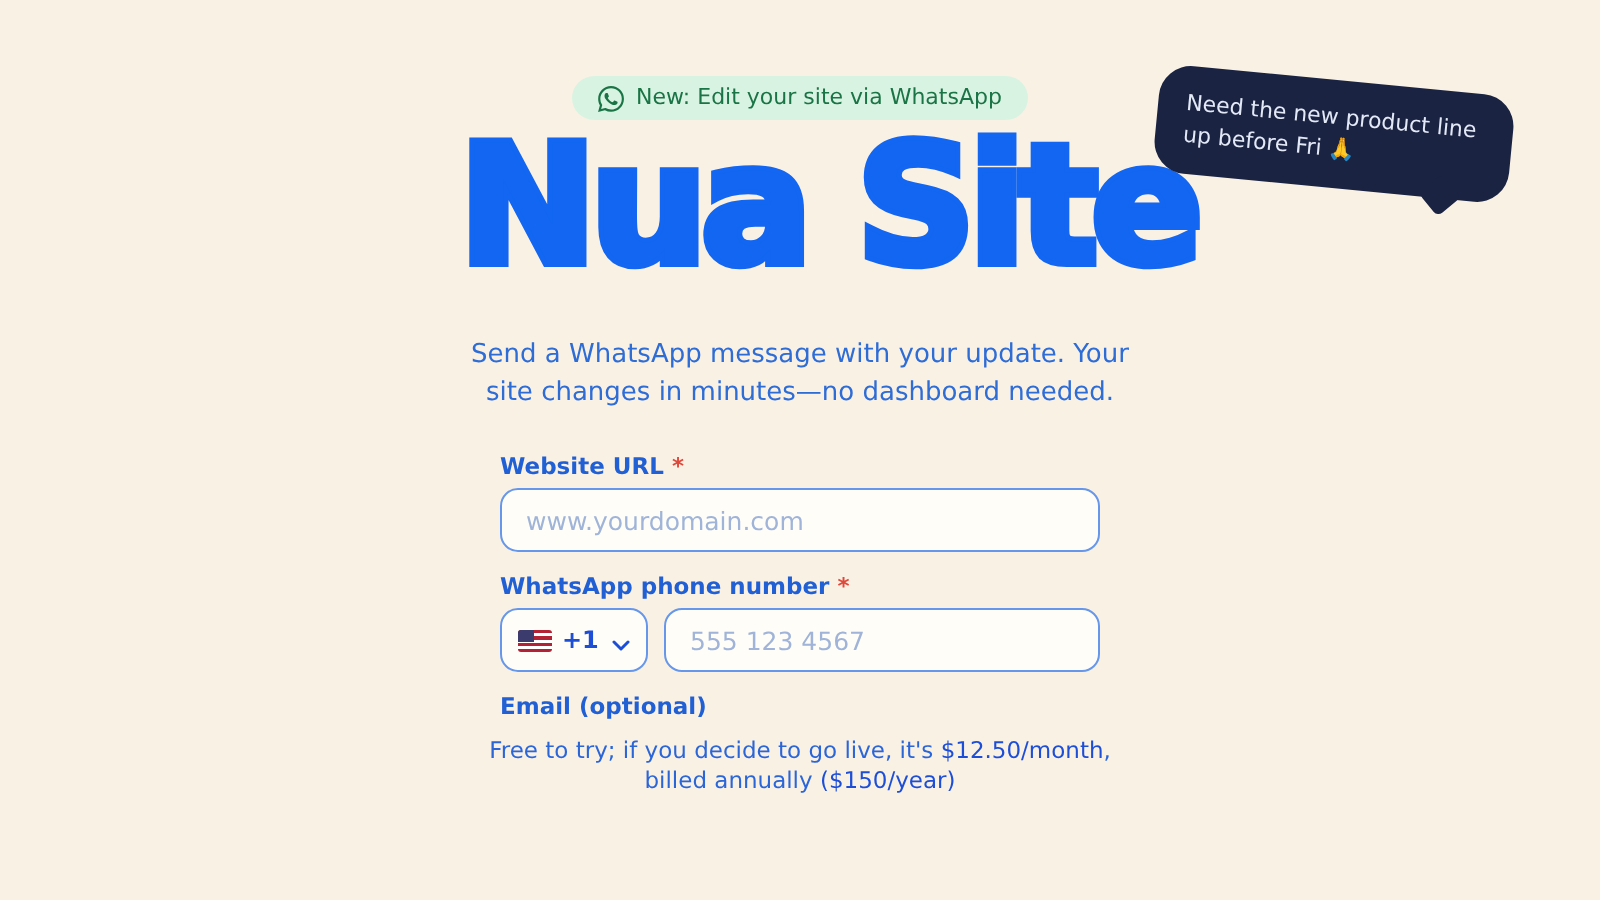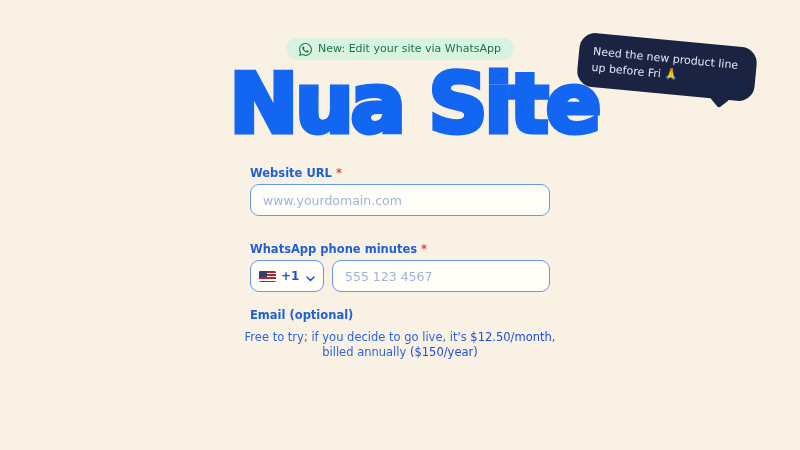--- a/index.html
+++ b/index.html
@@ -88,21 +88,20 @@
     width: 300px;
     margin: 20px auto 0;
   }
   .field-label {
     display: block;
     font-size: 11.5px;
     line-height: 14px;
     font-weight: 600;
     color: #2160d4;
     margin-bottom: 4px;
-    margin-top: 16px;
   }
   .req { color: #e0493a; font-weight: 700; }
   .text-input {
     width: 100%;
     height: 32px;
     border: 1.5px solid #6697ea;
     border-radius: 9px;
     background: #fffdf8;
     padding: 4px 12px;
     font-family: "DejaVu Sans", "Liberation Sans", sans-serif;
@@ -173,31 +172,32 @@
         <svg width="13" height="13" viewBox="0 0 24 24" fill="#1b7446" xmlns="http://www.w3.org/2000/svg">
           <path d="M17.472 14.382c-.297-.149-1.758-.867-2.03-.967-.273-.099-.471-.148-.67.15-.197.297-.767.966-.94 1.164-.173.199-.347.223-.644.075-.297-.15-1.255-.463-2.39-1.475-.883-.788-1.48-1.761-1.653-2.059-.173-.297-.018-.458.13-.606.134-.133.298-.347.446-.52.149-.174.198-.298.298-.497.099-.198.05-.371-.025-.52-.075-.149-.669-1.612-.916-2.207-.242-.579-.487-.5-.669-.51-.173-.008-.371-.01-.57-.01-.198 0-.52.074-.792.372-.272.297-1.04 1.016-1.04 2.479 0 1.462 1.065 2.875 1.213 3.074.149.198 2.096 3.2 5.077 4.487.709.306 1.262.489 1.694.625.712.227 1.36.195 1.871.118.571-.085 1.758-.719 2.006-1.413.248-.694.248-1.289.173-1.413-.074-.124-.272-.198-.57-.347m-5.421 7.403h-.004a9.87 9.87 0 01-5.031-1.378l-.361-.214-3.741.982.998-3.648-.235-.374a9.86 9.86 0 01-1.51-5.26c.001-5.45 4.436-9.884 9.888-9.884 2.64 0 5.122 1.03 6.988 2.898a9.825 9.825 0 012.893 6.994c-.003 5.45-4.437 9.884-9.885 9.884m8.413-18.297A11.815 11.815 0 0012.05 0C5.495 0 .16 5.335.157 11.892c0 2.096.547 4.142 1.588 5.945L.057 24l6.305-1.654a11.882 11.882 0 005.683 1.448h.005c6.554 0 11.89-5.335 11.893-11.893a11.821 11.821 0 00-3.48-8.413z"></path>
         </svg>
       </span>
       <span>New: Edit your site via WhatsApp</span>
     </span>
   </div>
 
   <h1 class="title">Nua Site</h1>
 
+  <p class="subtitle">Send a WhatsApp message with your update. Your site changes in minutes—no dashboard needed.</p>
 
   <form class="form">
 
     <label class="field-label">
       <span>Website URL</span>
       <span class="req">*</span>
     </label>
     <input class="text-input" type="text" placeholder="www.yourdomain.com" style="">
 
     <label class="field-label">
-      <span>WhatsApp phone minutes</span>
+      <span>WhatsApp phone number</span>
       <span class="req">*</span>
     </label>
     <div class="phone-row">
       <div class="country-select">
         <span class="flag">
             <span class="canton"></span>
           </span>
         <span class="dial-code">+1</span>
         <span class="chevron">
           <svg width="9" height="6" viewBox="0 0 9 6" fill="none" xmlns="http://www.w3.org/2000/svg">

